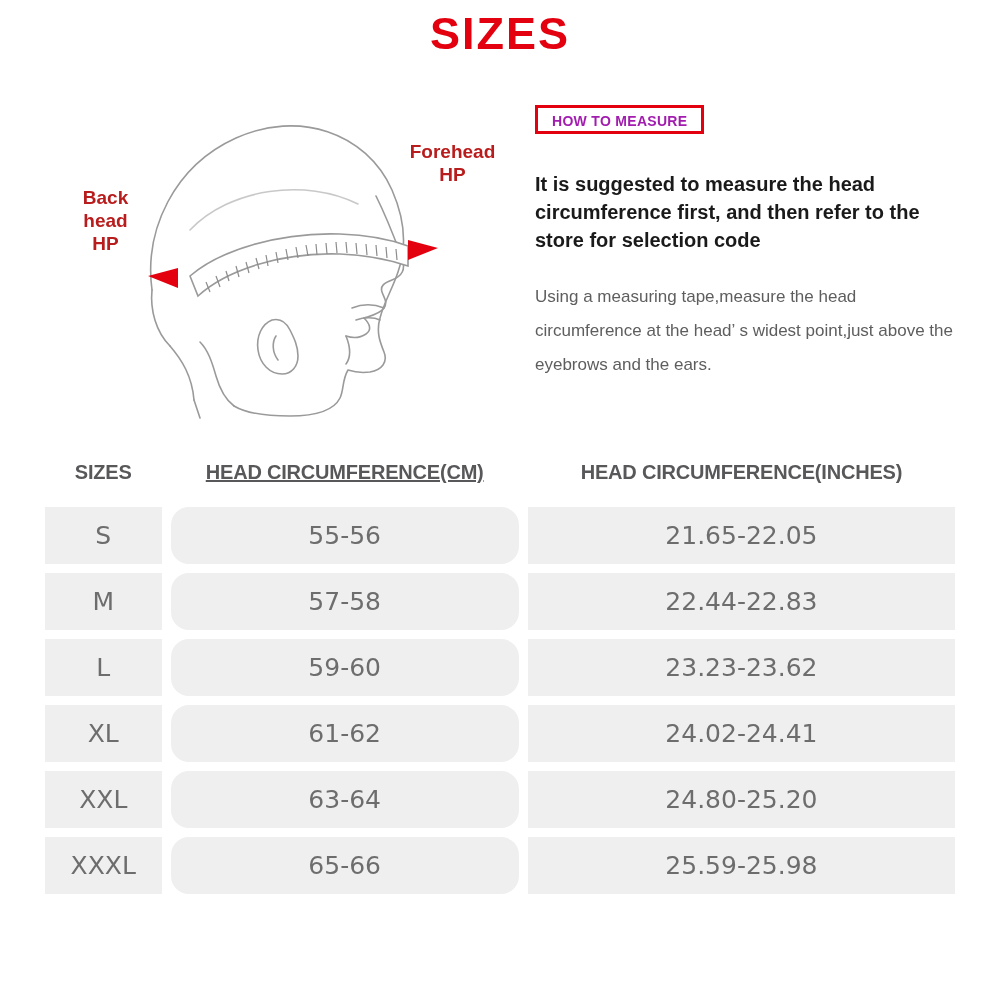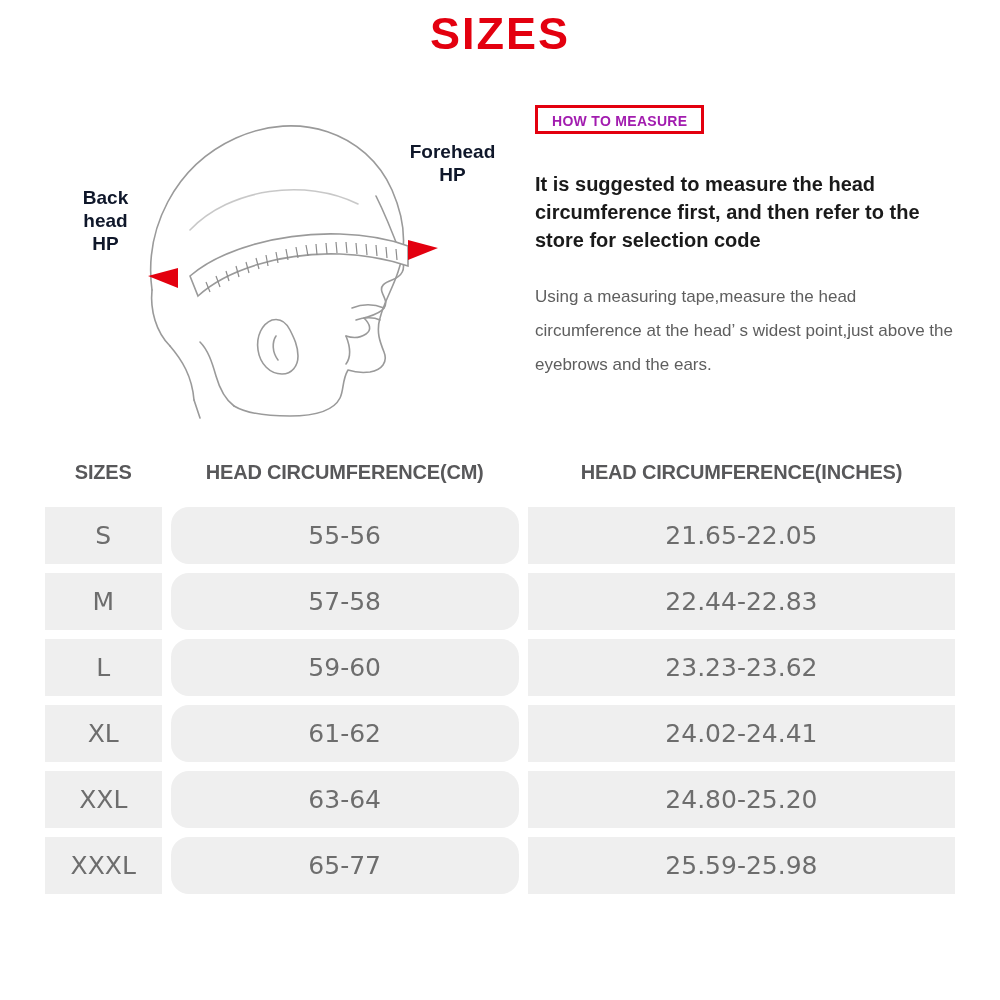--- a/index.html
+++ b/index.html
@@ -36,21 +36,21 @@
     top: 80px;
     width: 480px;
     height: 340px;
   }
   .illustration svg { display: block; }
 
   .label {
     position: absolute;
     font-size: 19px;
     font-weight: bold;
-    color: #0f172a;
+    color: #b91c1c;
     line-height: 23px;
     text-align: center;
   }
   .label-back {
     left: 18px;
     top: 106px;
     width: 95px;
   }
   .label-forehead {
     left: 345px;
@@ -110,21 +110,21 @@
   }
   .size-table th {
     font-size: 20px;
     font-weight: bold;
     color: #58585a;
     padding: 0 0 14px 0;
     text-align: center;
     letter-spacing: -0.2px;
   }
   .size-table th.col-size { width: 118px; }
-  .size-table th.col-cm   { width: 355px; }
+  .size-table th.col-cm   { width: 355px; text-decoration: underline; }
   .size-table th.col-in   { width: 437px; }
 
   .size-table td {
     background: #efefef;
     color: #6d6d6d;
     font-size: 25px;
     text-align: center;
     height: 55px;
     font-family: "DejaVu Sans", sans-serif;
   }
@@ -278,18 +278,18 @@
     <tr>
       <td class="c-size">XXL</td>
       <td class="spacer"></td>
       <td class="c-cm">63-64</td>
       <td class="spacer"></td>
       <td class="c-in">24.80-25.20</td>
     </tr>
     <tr>
       <td class="c-size">XXXL</td>
       <td class="spacer"></td>
-      <td class="c-cm">65-77</td>
+      <td class="c-cm">65-66</td>
       <td class="spacer"></td>
       <td class="c-in">25.59-25.98</td>
     </tr>
   </tbody>
 </table>
 
 </body></html>

